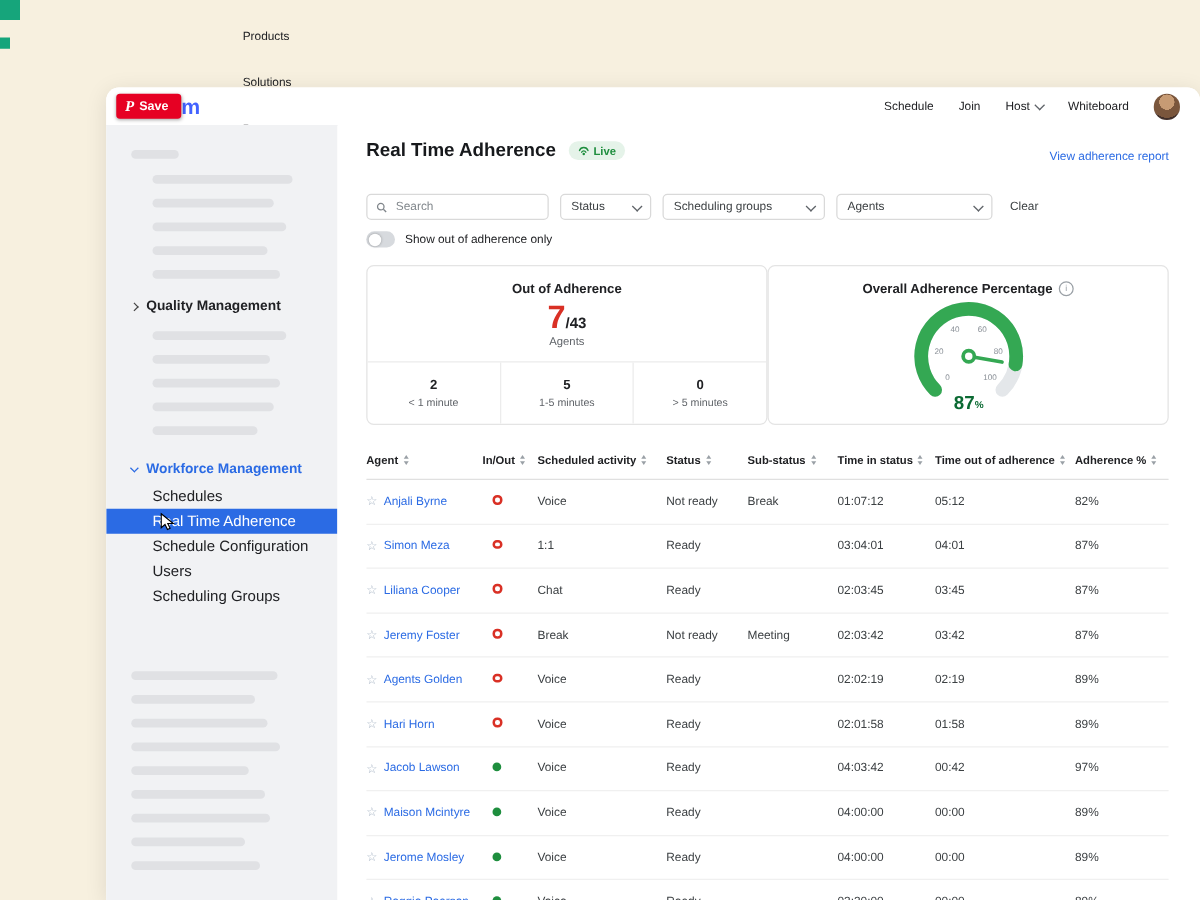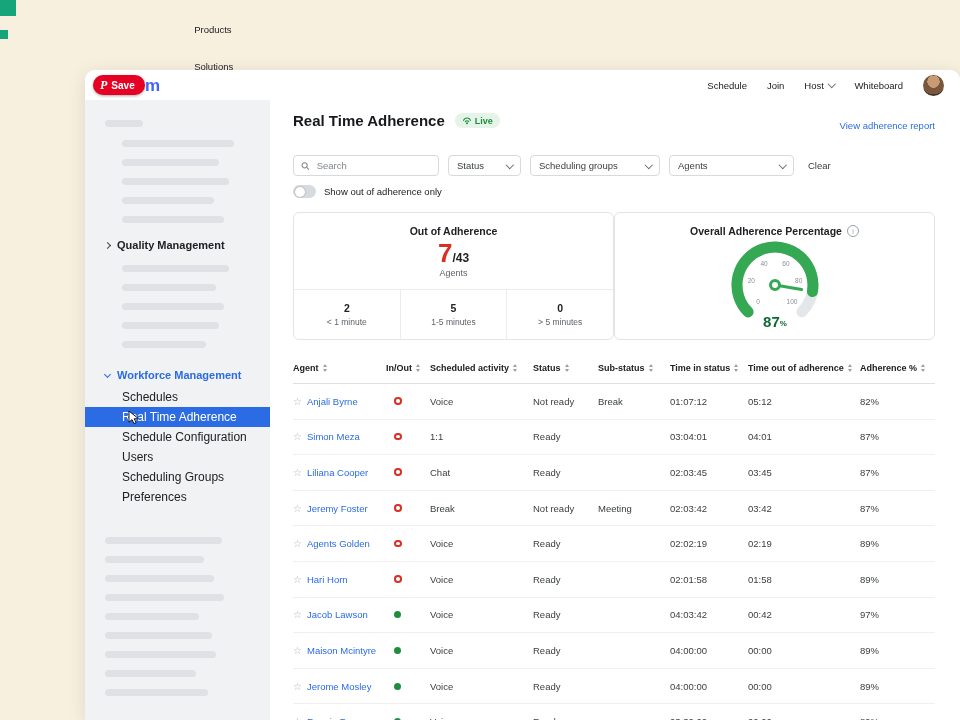--- a/index.html
+++ b/index.html
@@ -9,21 +9,21 @@
   .sq1{left:0;top:0;width:16px;height:16px;}
   .sq2{left:0;top:30px;width:8px;height:9px;}
 
   .window{position:absolute;left:85px;top:70px;width:875px;height:650px;background:#fff;
           border-radius:10px 10px 0 0;box-shadow:0 3px 18px rgba(0,0,0,.10);}
 
   
   .topbar{position:relative;height:30px;display:flex;align-items:center;padding:0 16px 0 60px;
           border-bottom:1px solid #ececec;border-radius:10px 10px 0 0;background:#fff;}
   .pin-save{position:absolute;left:8px;top:5px;height:20px;display:flex;align-items:center;gap:4px;
-            padding:0 10px 0 7px;border-radius:10px;background:#e60023;color:#fff;font-size:10px;
+            padding:0 10px 0 7px;border-radius:3px;background:#e60023;color:#fff;font-size:10px;
             font-weight:bold;box-shadow:0 1px 3px rgba(0,0,0,.35);z-index:20;cursor:pointer;}
   .pin-icon::before{content:"P";font-family:"Liberation Serif",serif;font-style:italic;font-weight:bold;font-size:12px;}
   .logo{font-size:17px;font-weight:bold;color:#4262ff;line-height:1;}
   .nav-left{display:flex;gap:26px;margin-left:34px;font-size:9.5px;color:#202124;flex-direction:column;}
   .nav-item{cursor:pointer;display:flex;align-items:center;gap:5px;}
   .nav-right{margin-left:auto;display:flex;align-items:center;gap:20px;font-size:9.5px;color:#202124;}
   .avatar{width:21px;height:21px;border-radius:50%;display:inline-block;
           background:radial-gradient(circle at 50% 32%,#c79b74 0 34%,#7a563c 35% 70%,#42302a 71%);}
 
   
@@ -153,21 +153,20 @@
       <div class="side-header wm">
         <span class="chev-d"></span>
         <span>Workforce Management</span>
       </div>
       <div class="wm-list">
           <div class="wm-item">Schedules</div>
           <div class="wm-item selected">Real Time Adherence</div>
           <div class="wm-item">Schedule Configuration</div>
           <div class="wm-item">Users</div>
           <div class="wm-item">Scheduling Groups</div>
-          <div class="wm-item">Preferences</div>
         </div>
     <div class="skel" style="left: 20px; top: 20px; width: 38px;"></div>
         <div class="skel" style="left: 37px; top: 40px; width: 112px;"></div>
         <div class="skel" style="left: 37px; top: 59px; width: 97px;"></div>
         <div class="skel" style="left: 37px; top: 78px; width: 107px;"></div>
         <div class="skel" style="left: 37px; top: 97px; width: 92px;"></div>
         <div class="skel" style="left: 37px; top: 116px; width: 102px;"></div>
         <div class="skel" style="left: 37px; top: 165px; width: 107px;"></div>
         <div class="skel" style="left: 37px; top: 184px; width: 94px;"></div>
         <div class="skel" style="left: 37px; top: 203px; width: 102px;"></div>

